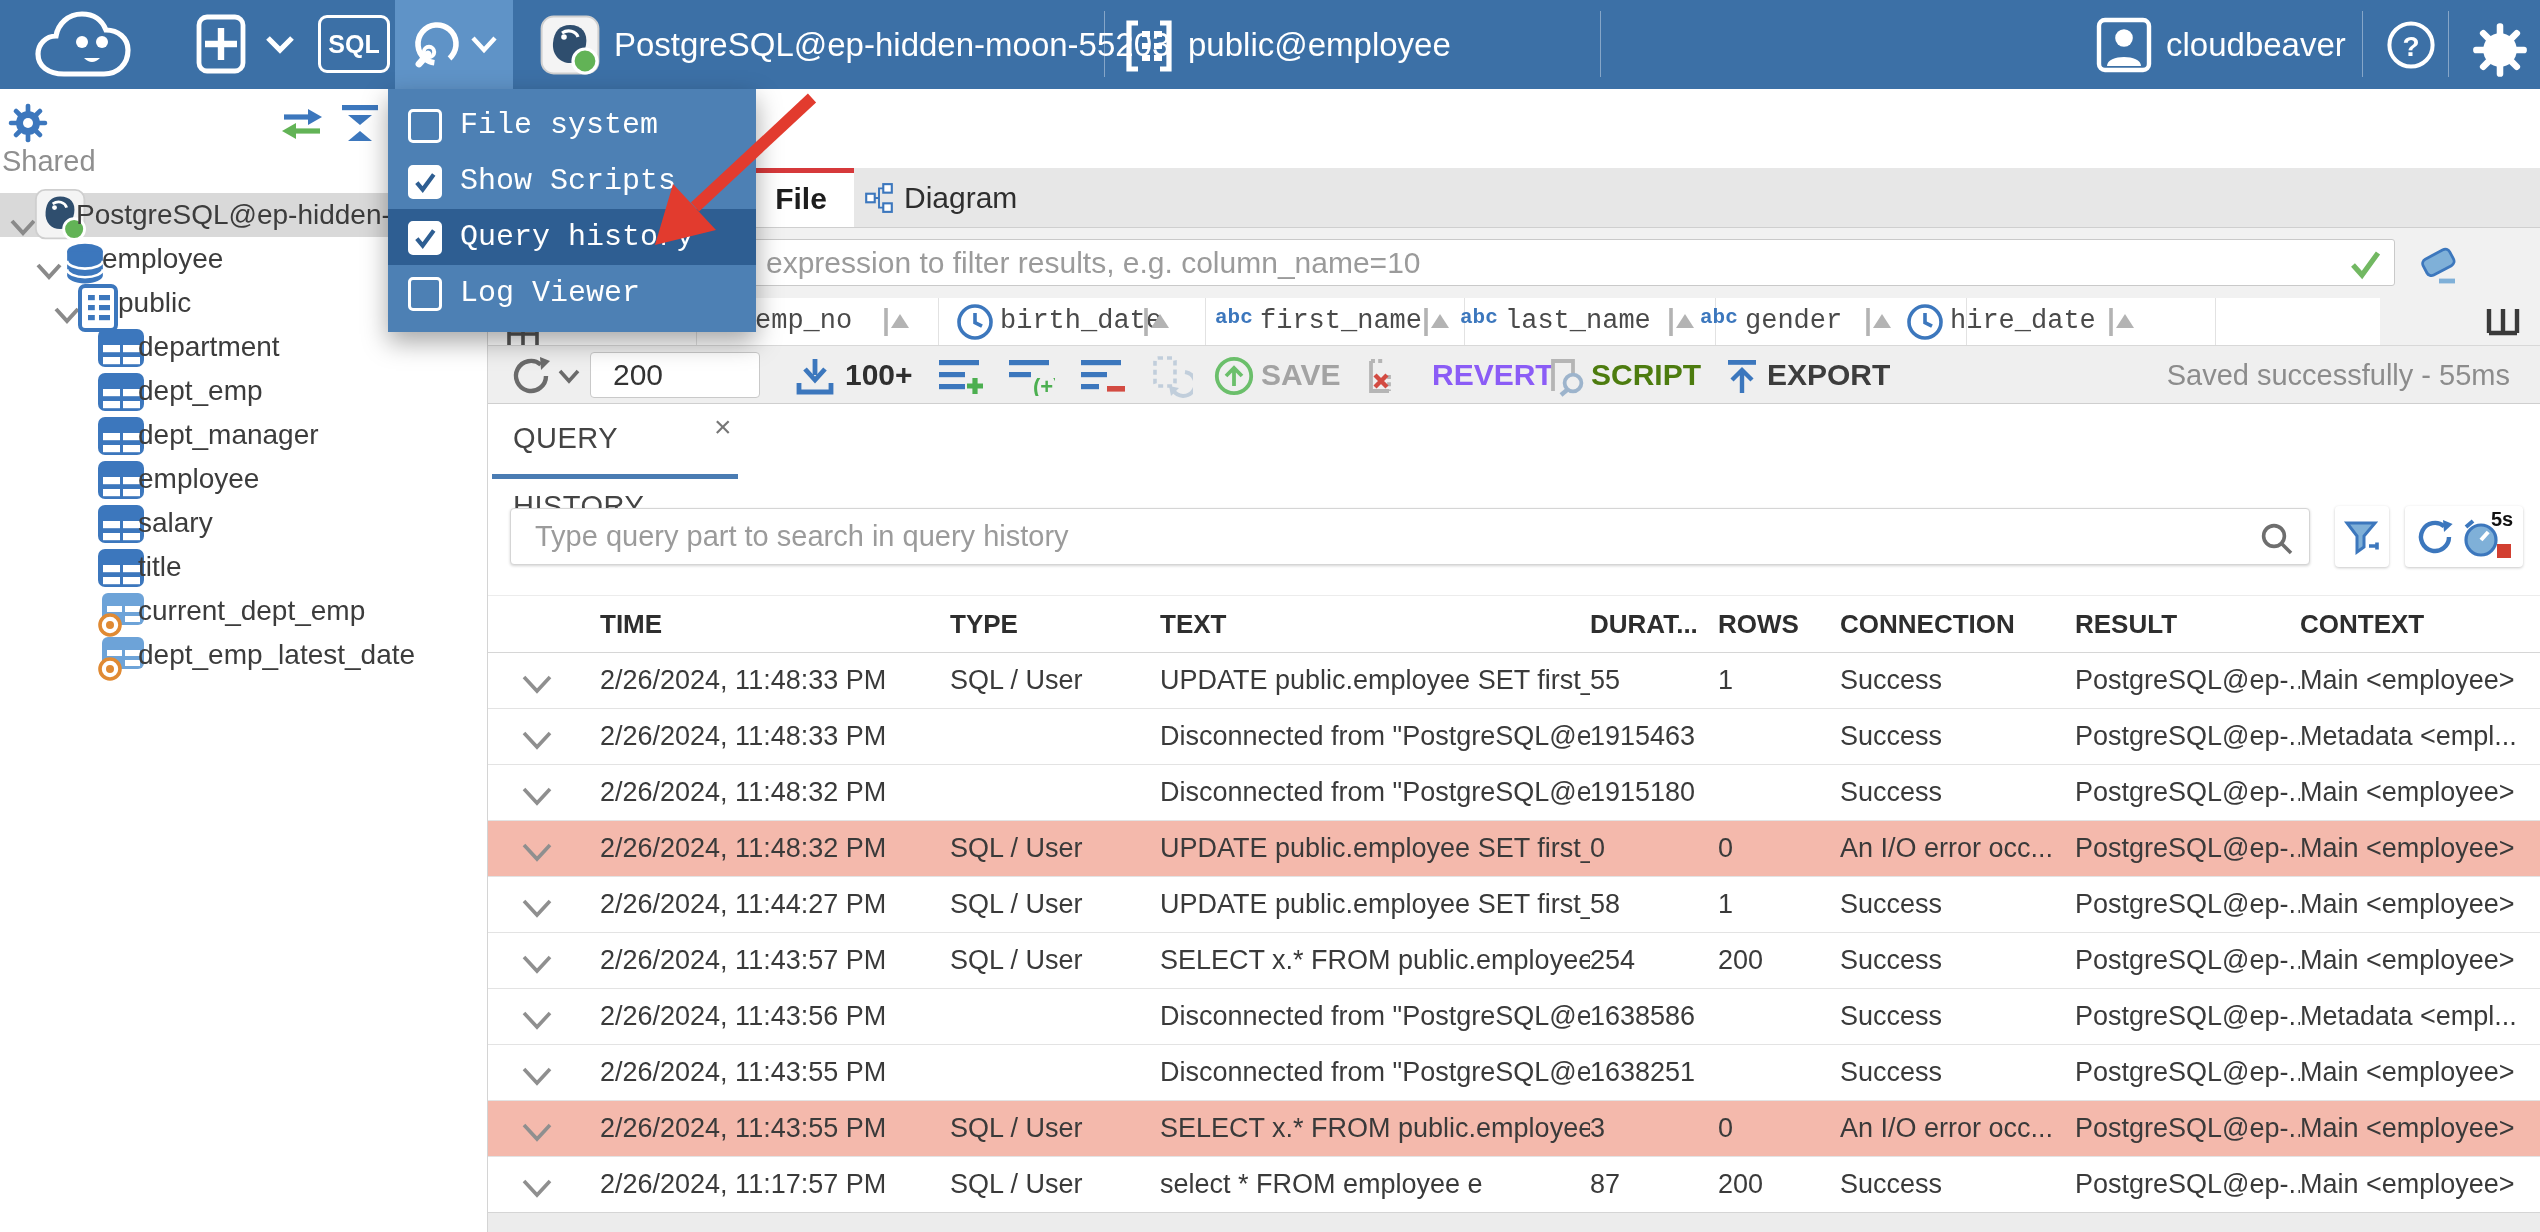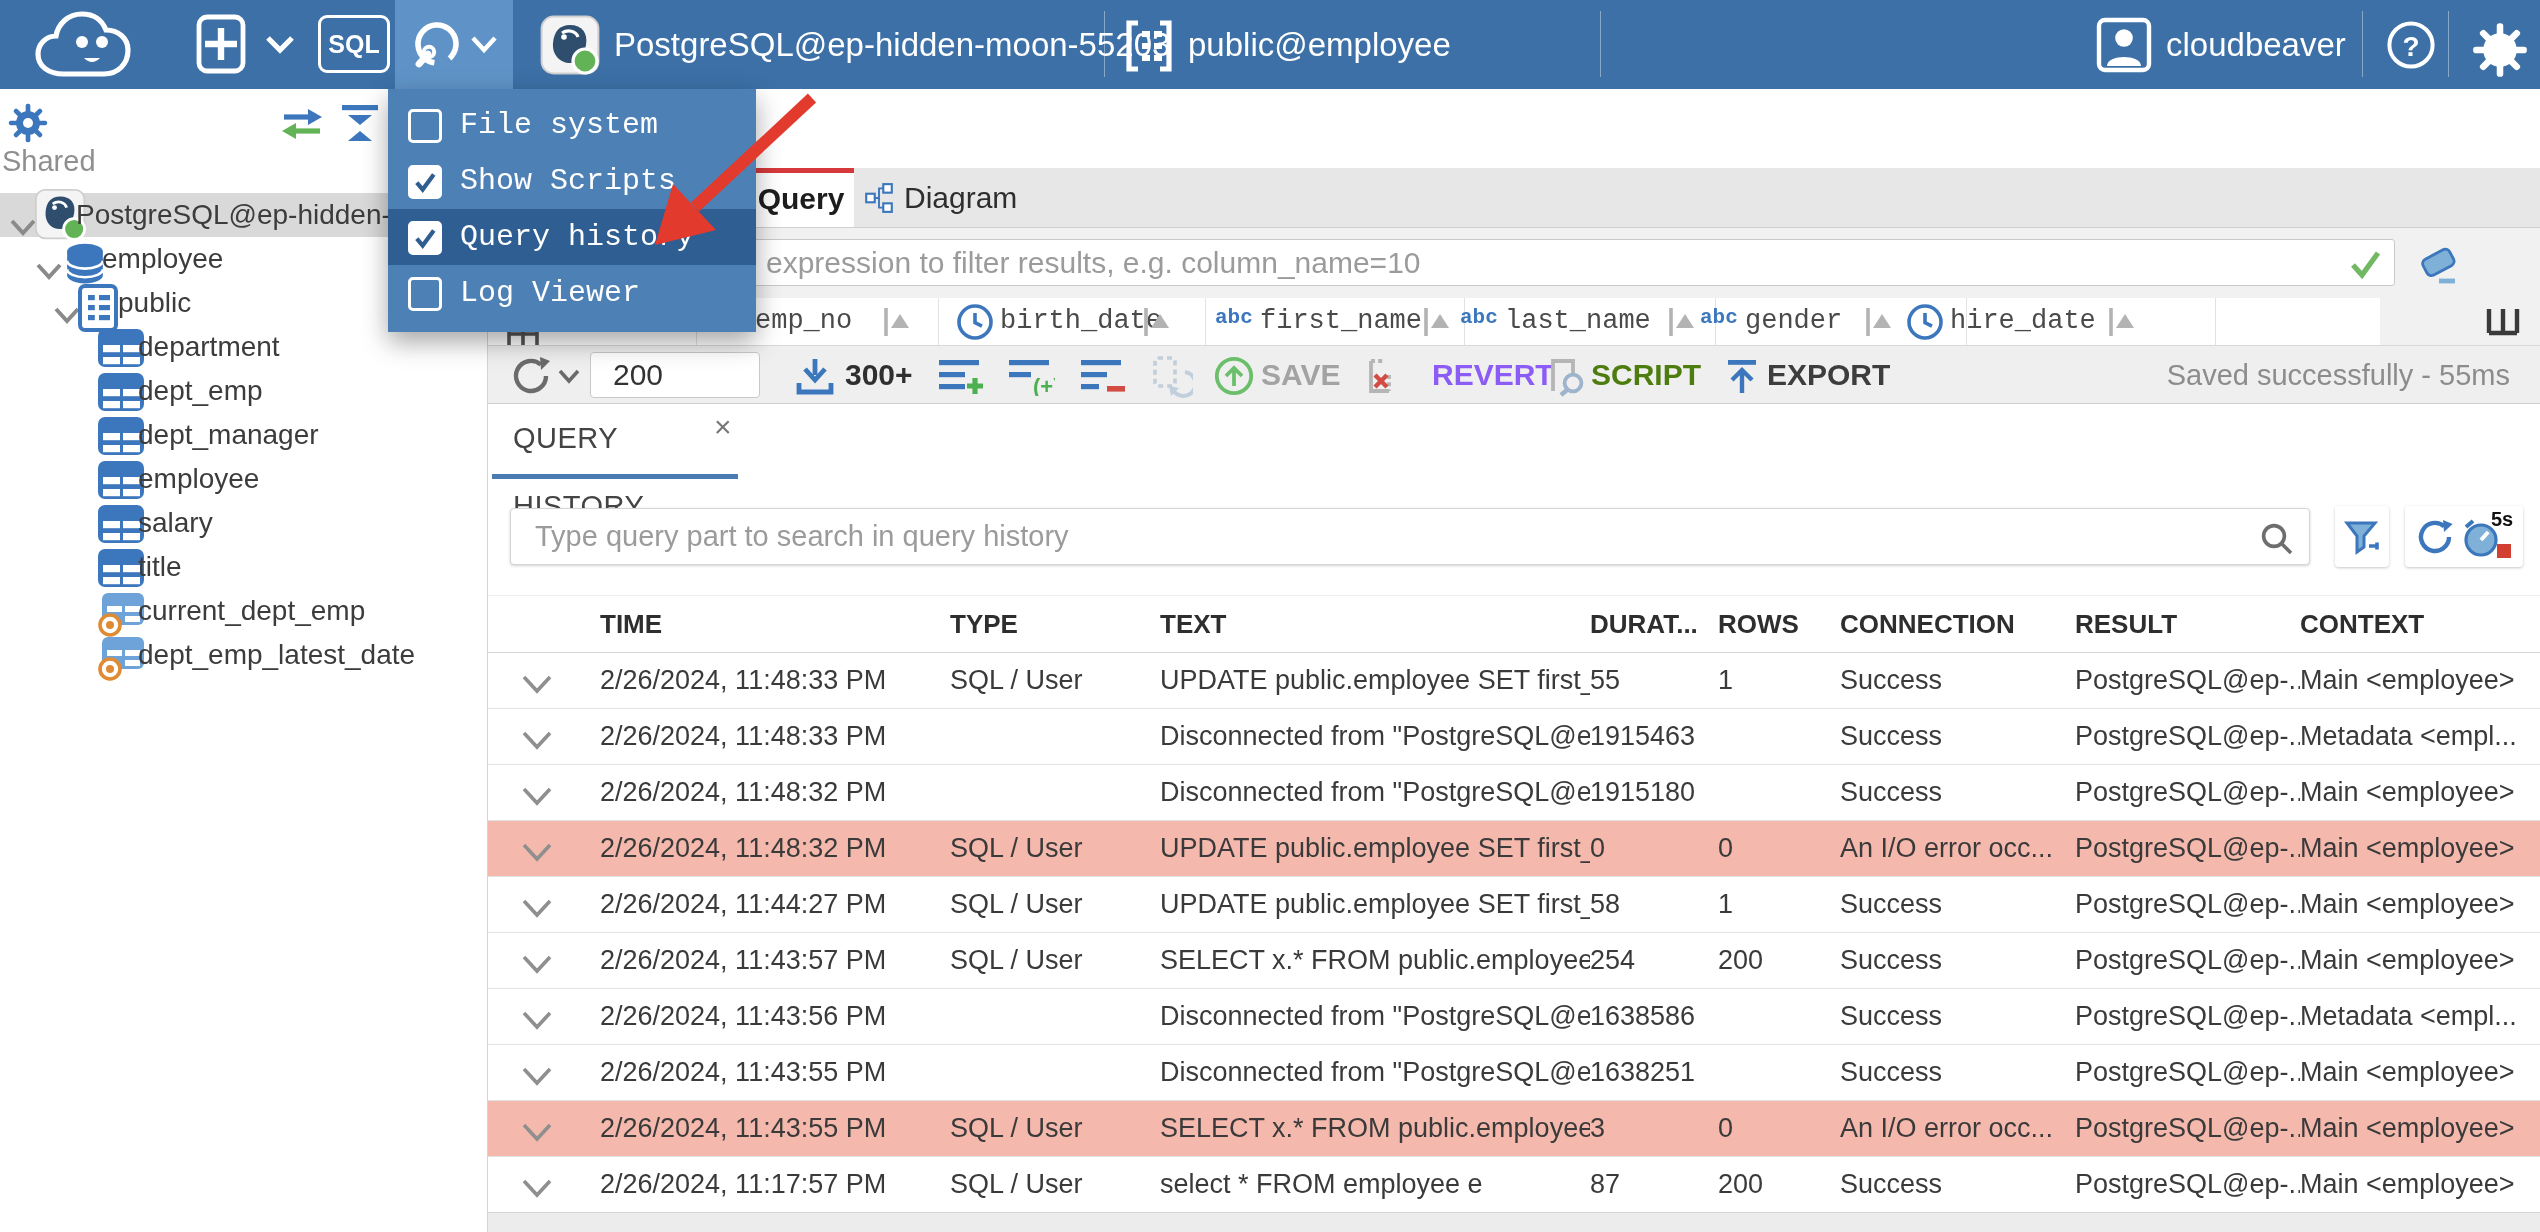--- a/index.html
+++ b/index.html
@@ -372,21 +372,21 @@
           </svg>
         </span>
         <span class="tlabel" style="left: 138px;">dept_emp_latest_date</span>
       </div>
     </div>
 </aside>
 
 <main class="main">
   <div class="tabstrip">
     <div class="tab-data">
-      <span>Query</span>
+      <span>File</span>
     </div>
     <div class="tab-diagram">
       <span class="abs" style="left:8px;top:14px;">
         <svg width="34" height="32" viewBox="0 0 28 30">
           <rect x="2" y="11" width="8" height="8" fill="#fff" stroke="#3c77bd" stroke-width="2"></rect>
           <rect x="18" y="2" width="8" height="8" fill="#fff" stroke="#3c77bd" stroke-width="2"></rect>
           <rect x="18" y="20" width="8" height="8" fill="#fff" stroke="#3c77bd" stroke-width="2"></rect>
           <path d="M10 15 h4 v-9 h4 M14 15 v9 h4" fill="none" stroke="#3c77bd" stroke-width="1.8"></path>
         </svg>
       </span>
@@ -518,21 +518,21 @@
     <div class="rowlimit">
       <input type="text" value="200" style="">
     </div>
     <span class="abs" style="left:306px;top:9px;">
       <svg width="44" height="42" viewBox="0 0 22 21">
         <path d="M11 2 v8" stroke="#3c77bd" stroke-width="2.4"></path>
         <polyline points="6,7 11,12.5 16,7" fill="none" stroke="#3c77bd" stroke-width="2.4"></polyline>
         <path d="M3 14 v4.5 h16 V14" fill="none" stroke="#3c77bd" stroke-width="2.4"></path>
       </svg>
     </span>
-    <span class="tbtext" style="left:358px;color:#2f2f2f;">300+</span>
+    <span class="tbtext" style="left:358px;color:#2f2f2f;">100+</span>
     <span class="abs" style="left:450px;top:10px;">
       <svg width="48" height="40" viewBox="0 0 24 20">
         <rect x="1" y="2" width="20" height="2.6" fill="#3c77bd"></rect>
           <rect x="1" y="8" width="13" height="2.6" fill="#3c77bd"></rect>
           <rect x="1" y="14" width="13" height="2.6" fill="#3c77bd"></rect>
         <path d="M19 11 v8 M15 15 h8" stroke="#4caf50" stroke-width="2.6"></path>
       </svg>
     </span>
     <span class="abs" style="left:520px;top:10px;">
       <svg width="48" height="40" viewBox="0 0 24 20">

